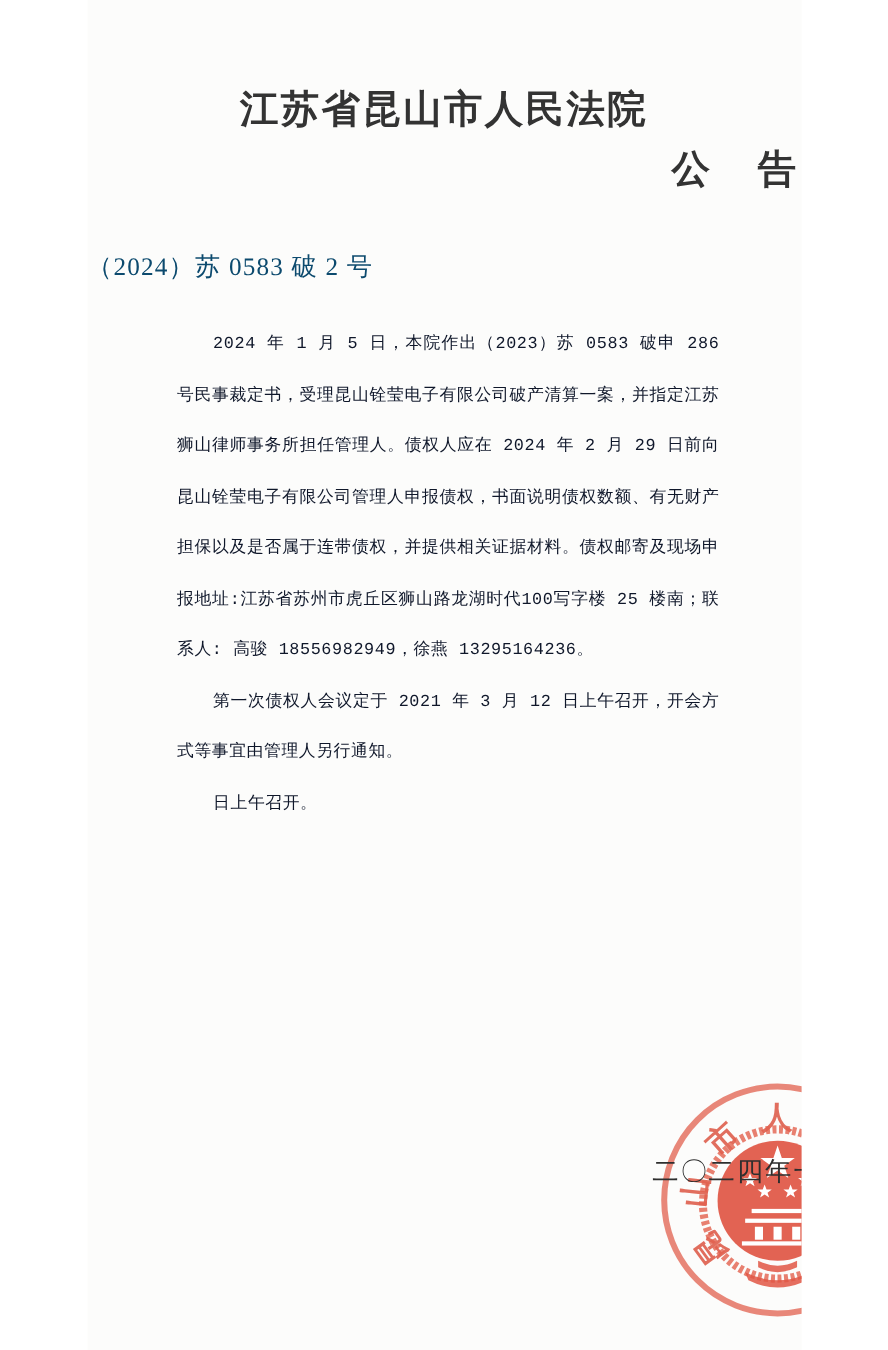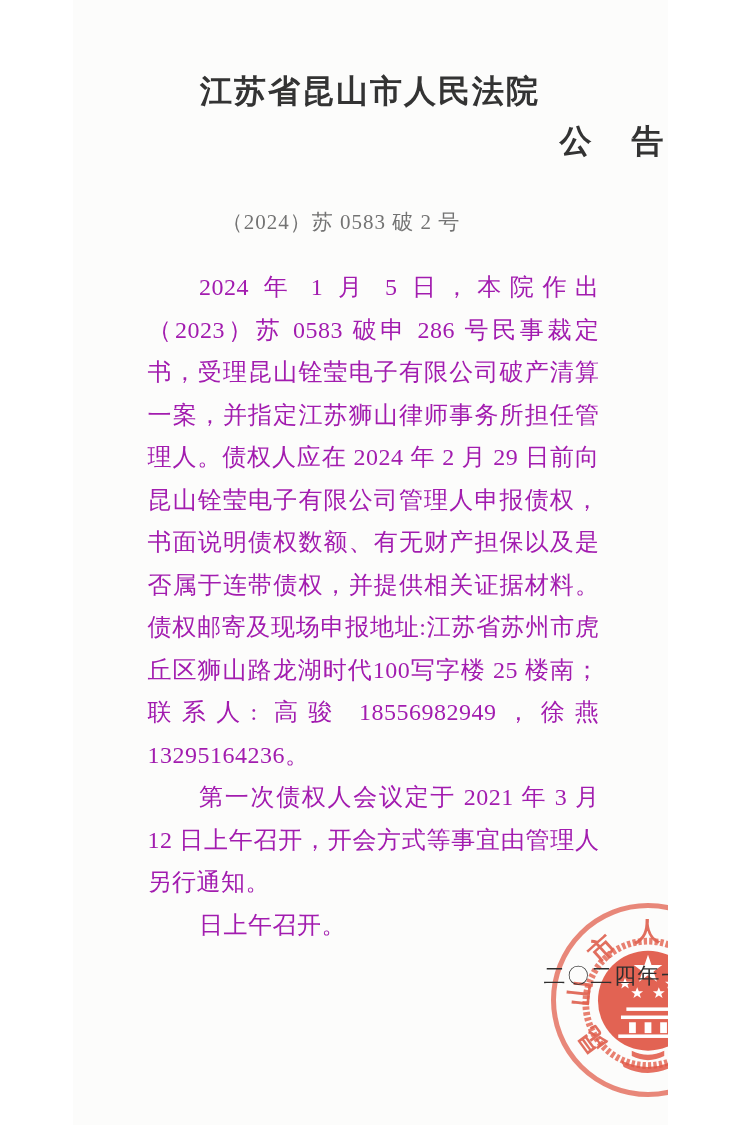--- a/index.html
+++ b/index.html
@@ -27,32 +27,33 @@
     text-align:right;
     font-family:"Liberation Sans","DejaVu Sans",sans-serif;
     font-weight:700;
     font-size:32px;
     letter-spacing:4px;
     color:#333333;
   }
   .case-number {
     margin-top:44px;
     padding-right:58px;
-    text-align:center;
+    text-align:left;
     font-size:21px;
     letter-spacing:1px;
-    color:#737373;
+    color:#0c4a6e;
   }
   .body-text {
     margin:30px 68px 0 75px;
-    font-size:24px;
+    font-size:14px;
     line-height:42.5px;
     text-align:justify;
     text-justify:inter-character;
-    color:#a21caf;
+    color:#0f172a;
+    font-family:Liberation Mono, monospace;
   }
   .body-text p {
     text-indent:2.15em;
     margin:0;
     letter-spacing:0.5px;
   }
   .issue-date {
     position:absolute;
     top:961px;
     left:471px;

